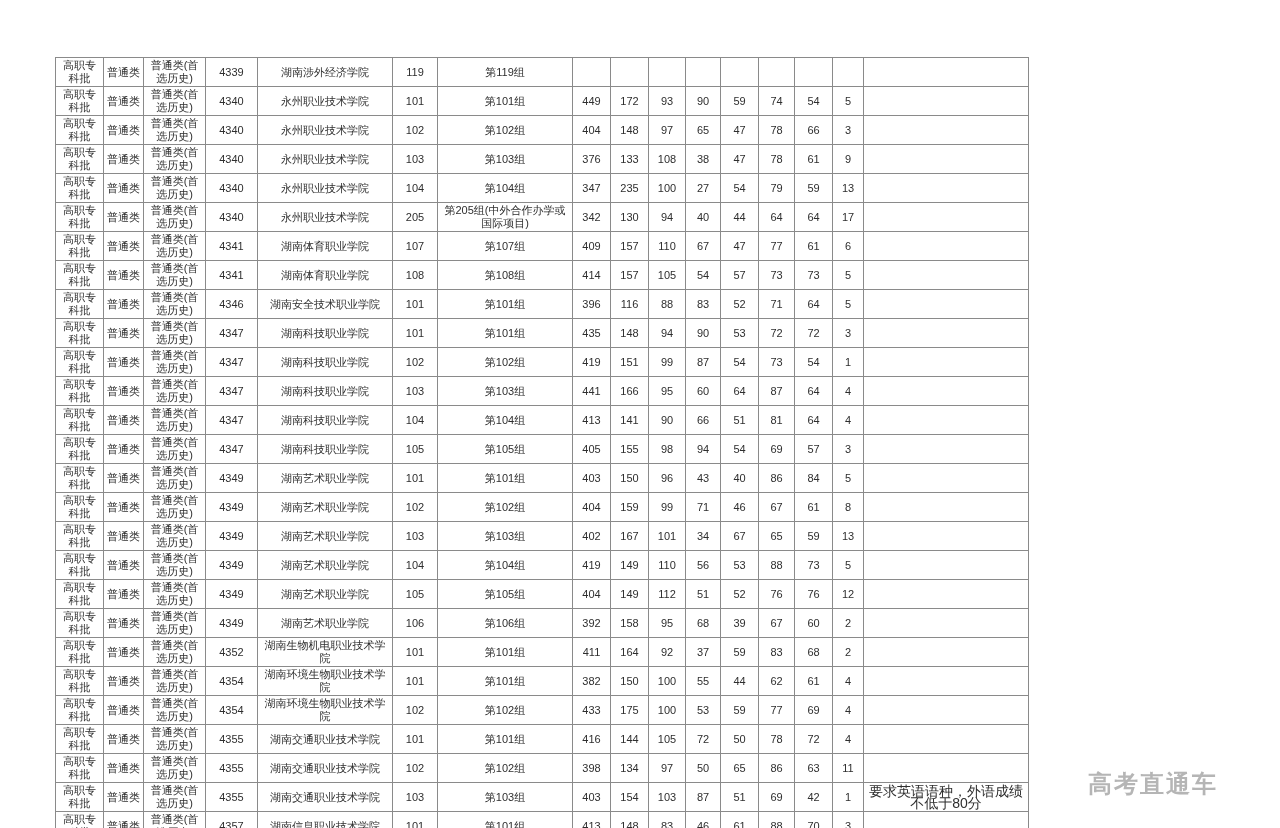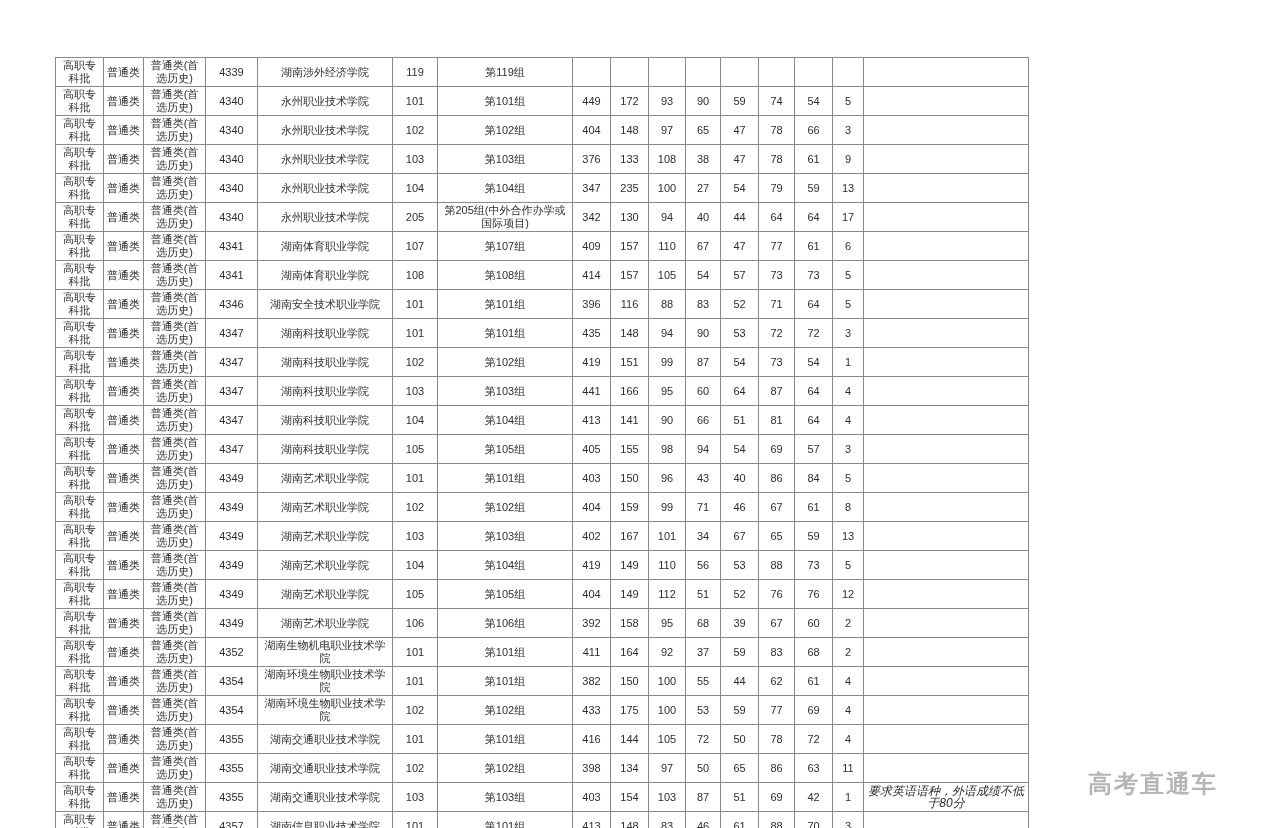--- a/index.html
+++ b/index.html
@@ -32,23 +32,22 @@
     font-size: 11px;
     line-height: 13px;
     color: #2e2e2e;
     text-align: center;
     vertical-align: middle;
     padding: 1px 2px;
     word-break: break-all;
     overflow: hidden;
   }
   table.data-table td.remark-cell {
-    font-size: 12px;
+    font-size: 14px;
     line-height: 12px;
-    font-style: italic;
   }
   .watermark {
     position: absolute;
     right: 22px;
     top: 768px;
     font-size: 24px;
     font-weight: bold;
     letter-spacing: 2px;
     color: #b5b5b5;
     text-shadow: 1px 1px 0 #ffffff;

